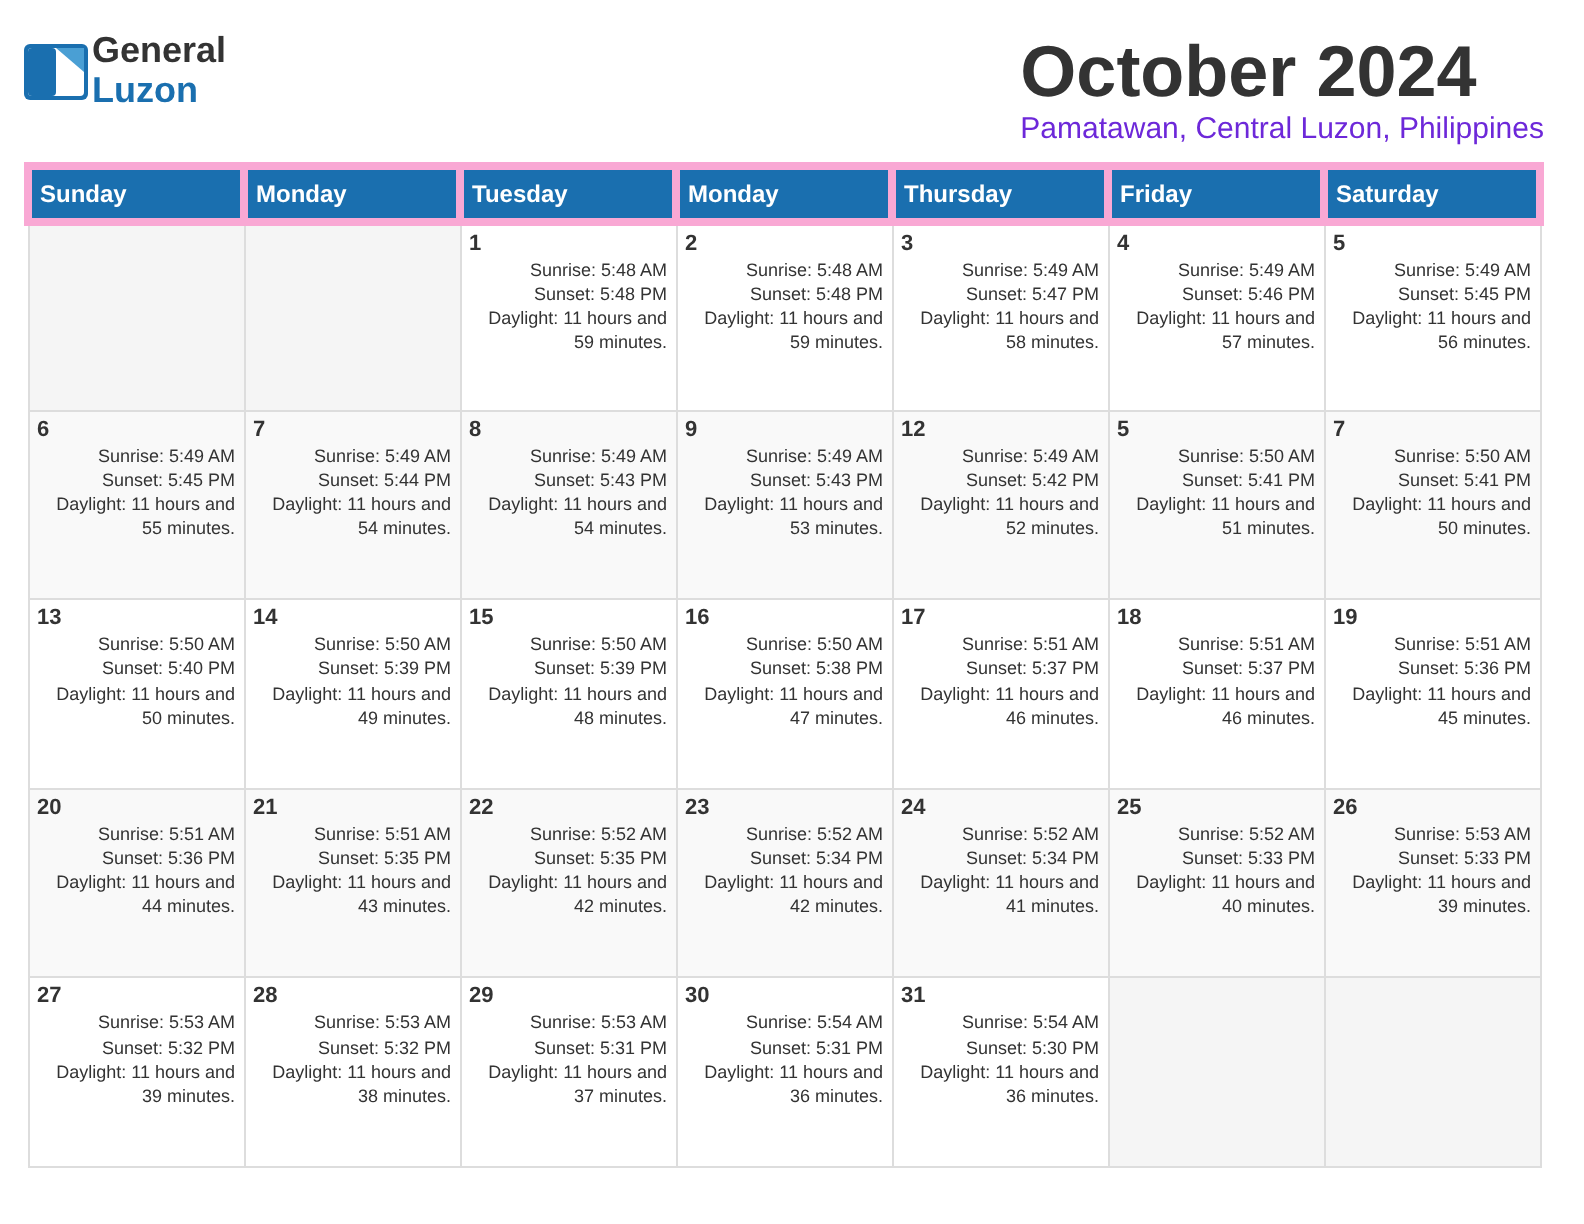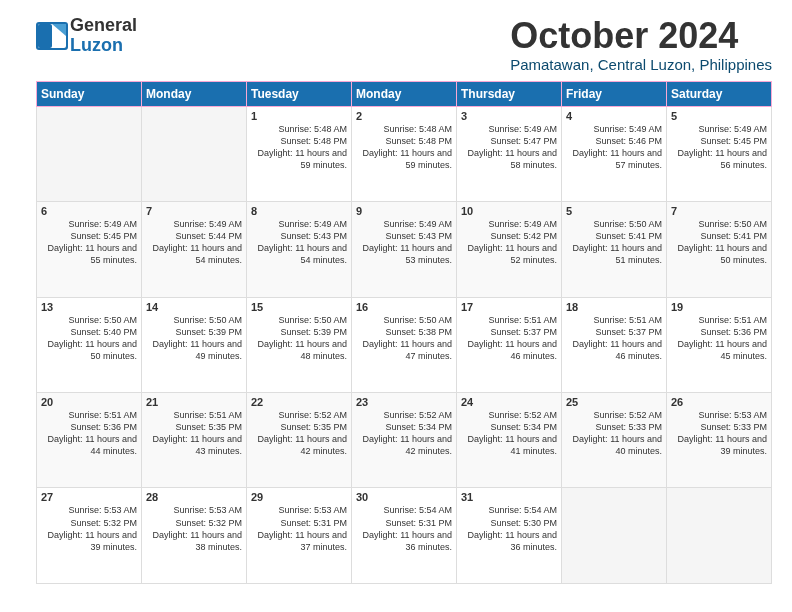--- a/index.html
+++ b/index.html
@@ -6,21 +6,21 @@
     body {
       font-family: Arial, sans-serif;
       background: #fff;
       width: 792px;
       height: 612px;
       overflow: hidden;
     }
     .page {
       width: 792px;
       height: 596px;
-      padding: 16px 20px 12px 36px;
+      padding: 16px 20px 12px 12px;
       display: flex;
       flex-direction: column;
     }
     .header {
       display: flex;
       justify-content: space-between;
       align-items: flex-start;
       margin-bottom: 8px;
     }
     .logo {
@@ -36,37 +36,37 @@
     .title-block {
     }
     .month-title {
       font-size: 36px;
       font-weight: bold;
       color: #333;
       line-height: 1.1;
     }
     .location {
       font-size: 15px;
-      color: #0c4a6e;
+      color: #6d28d9;
     }
     .calendar {
       flex: 1;
       border: 1px solid #ccc;
       border-collapse: collapse;
       width: 100%;
       table-layout: fixed;
     }
     .calendar th {
       background: #1a6faf;
       color: #fff;
       font-size: 12px;
       font-weight: bold;
       padding: 5px 4px;
       text-align: left;
-      border: 1px solid #f9a8d4;
+      border: 4px solid #f9a8d4;
     }
     .calendar td {
       border: 1px solid #ddd;
       vertical-align: top;
       padding: 3px 4px;
       font-size: 9.5px;
       color: #333;
       height: 88px;
     }
     .calendar tr:nth-child(even) td {
@@ -205,21 +205,21 @@
       </td>
           <td>
         <span class="day-num">9</span>
         <div class="cell-content">
           Sunrise: 5:49 AM<br>
           Sunset: 5:43 PM<br>
           Daylight: 11 hours and 53 minutes.
         </div>
       </td>
           <td>
-        <span class="day-num">10</span>
+        <span class="day-num">12</span>
         <div class="cell-content">
           Sunrise: 5:49 AM<br>
           Sunset: 5:42 PM<br>
           Daylight: 11 hours and 52 minutes.
         </div>
       </td>
           <td>
         <span class="day-num">5</span>
         <div class="cell-content">
           Sunrise: 5:50 AM<br>

